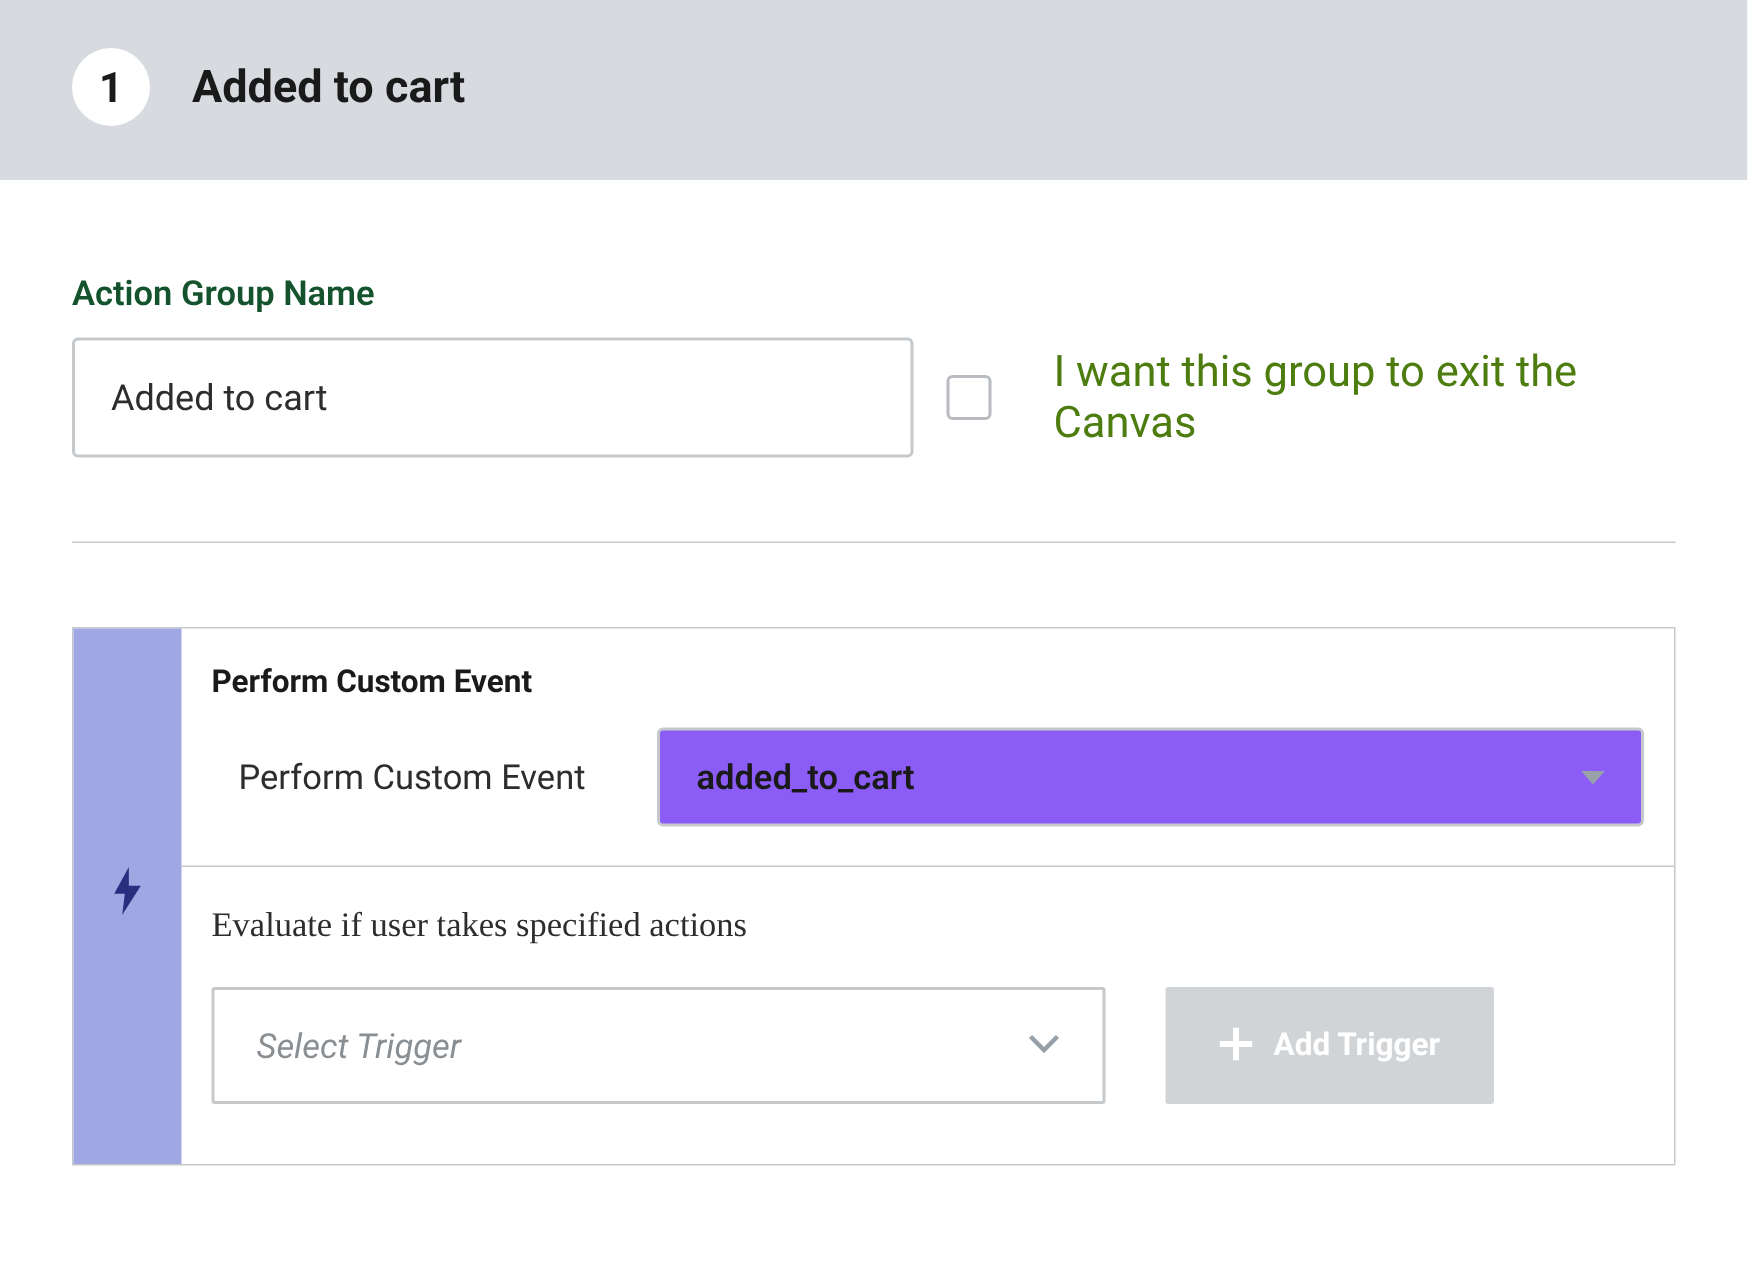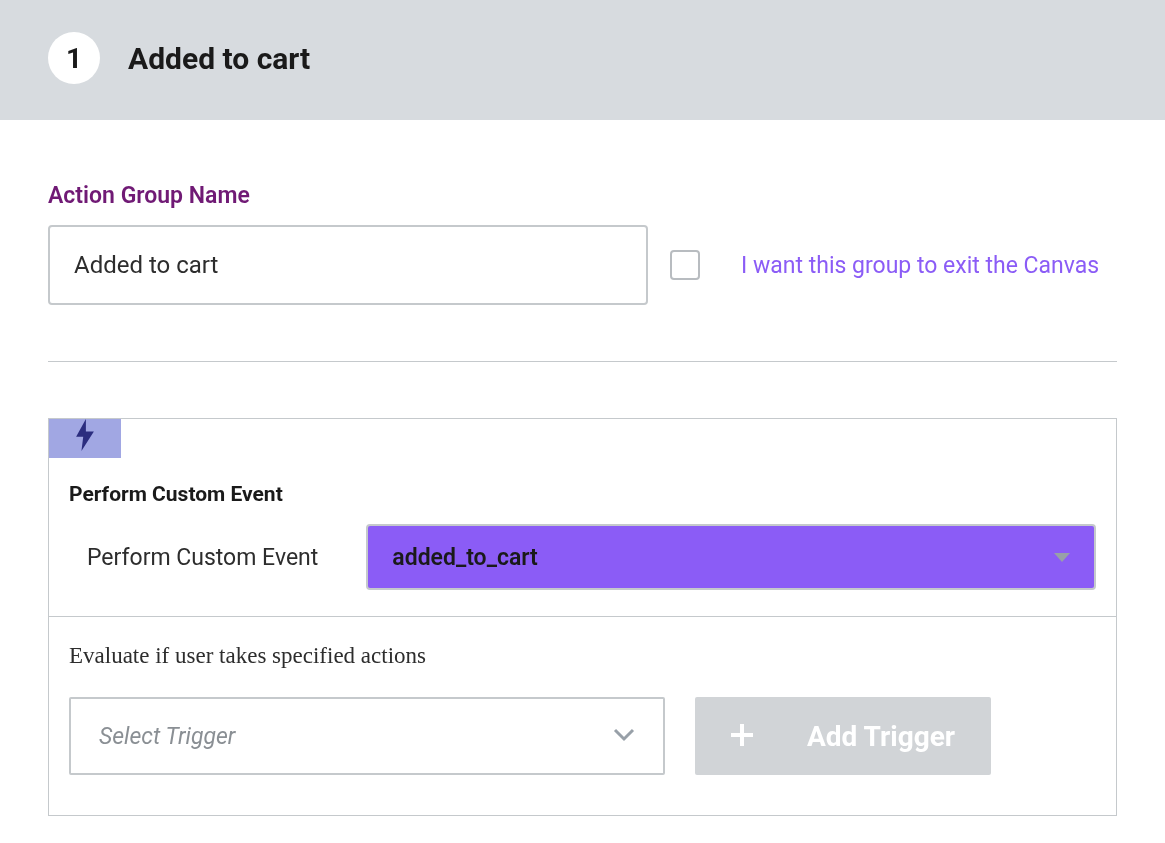--- a/index.html
+++ b/index.html
@@ -36,21 +36,21 @@
       font-size: 30px;
       font-weight: 700;
       color: #1a1a1a;
     }
     .content {
       padding: 62px 48px 48px 48px;
     }
     .field-label {
       font-size: 23px;
       font-weight: 600;
-      color: #701a75;
+      color: #14532d;
       margin-bottom: 16px;
     }
     .name-row {
       display: flex;
       align-items: center;
       gap: 22px;
     }
     .text-input {
       width: 600px;
       height: 80px;
@@ -69,33 +69,32 @@
     .checkbox {
       width: 30px;
       height: 30px;
       border: 2px solid #b8bcc0;
       border-radius: 4px;
       background: #fff;
       cursor: pointer;
       flex-shrink: 0;
     }
     .checkbox-label {
-      font-size: 23px;
-      color: #8b5cf6;
+      font-size: 29px;
+      color: #4d7c0f;
       margin-left: 21px;
     }
     .divider {
       border: none;
       border-top: 1px solid #c5c9cc;
       margin: 56px 0 56px 0;
     }
     .event-block {
       display: flex;
       border: 1px solid #c5c9cc;
-      flex-direction: column;
     }
     .accent-bar {
       width: 72px;
       background: #a1a7e3;
       display: flex;
       align-items: center;
       justify-content: center;
       flex-shrink: 0;
     }
     .bolt-icon {
@@ -154,21 +153,21 @@
     }
     .eval-label {
       font-size: 23px;
       color: #2d2d2d;
       margin-bottom: 28px;
       font-family: Liberation Serif, serif;
     }
     .trigger-row {
       display: flex;
       align-items: center;
-      gap: 30px;
+      gap: 40px;
     }
     .trigger-select {
       width: 596px;
       height: 78px;
       border: 2px solid #c5c9cc;
       border-radius: 2px;
       display: flex;
       align-items: center;
       justify-content: space-between;
       padding: 0 28px;
@@ -194,24 +193,23 @@
       gap: 14px;
       cursor: pointer;
       font-family: inherit;
     }
     .plus-icon {
       color: #ffffff;
       font-size: 28px;
       font-weight: 700;
     }
     .add-trigger-label {
-      font-size: 28px;
+      font-size: 21px;
       font-weight: 700;
       color: #ffffff;
-      margin-left: 40px;
     }
   </style>
 </head>
 <body>
 
 <div class="header-bar">
   <div class="step-badge">
     <span>1</span>
   </div>
   <div class="header-title">Added to cart</div>

